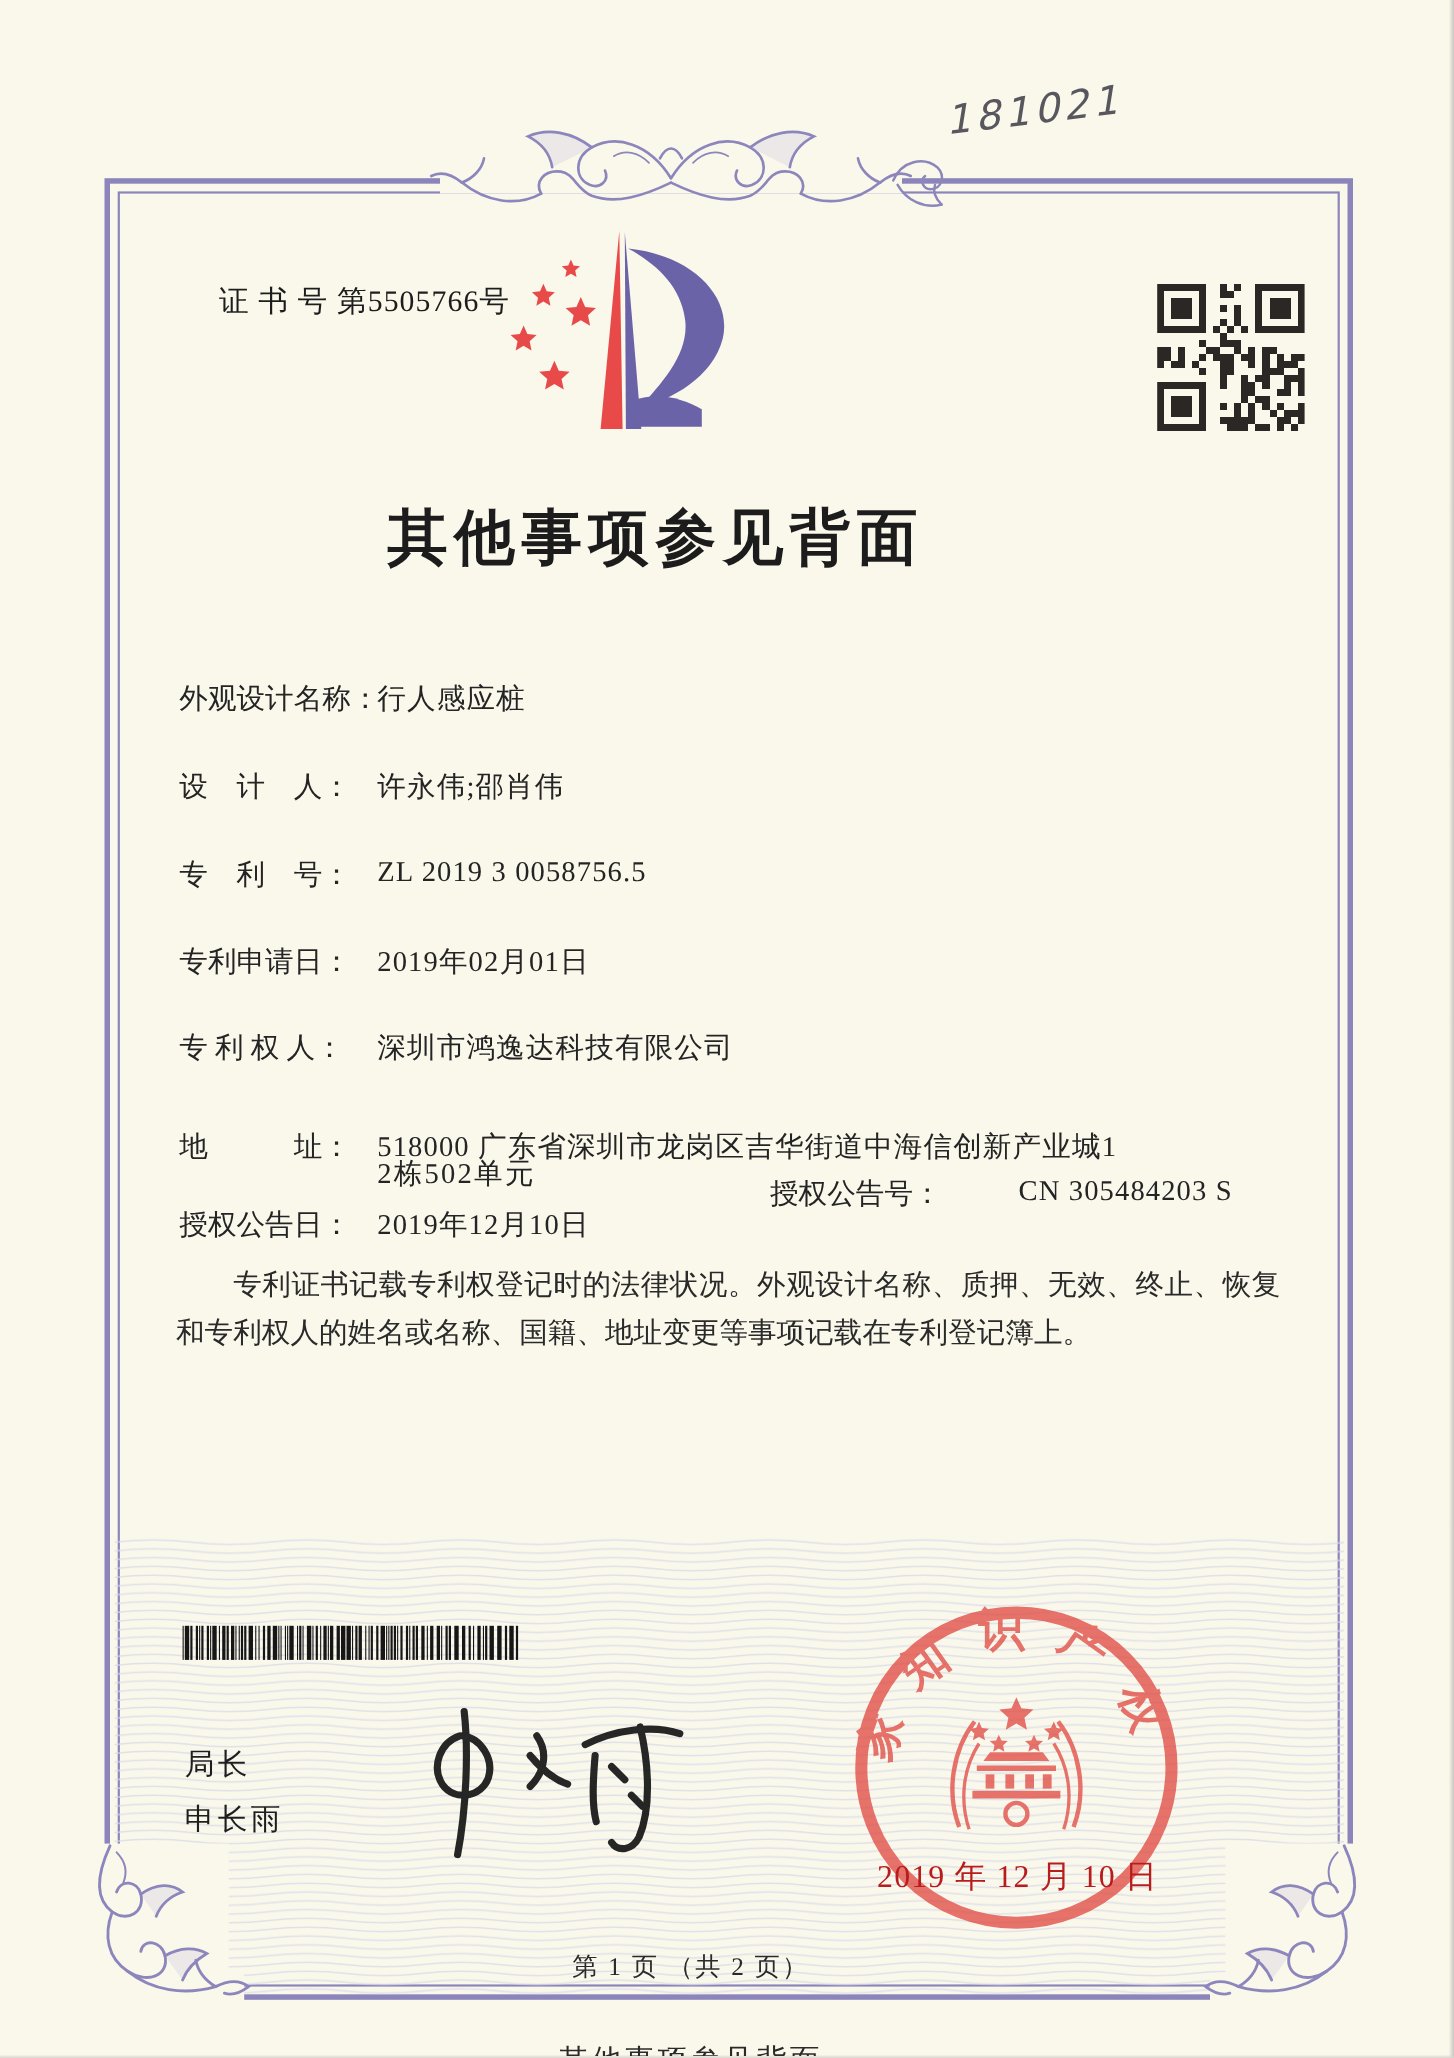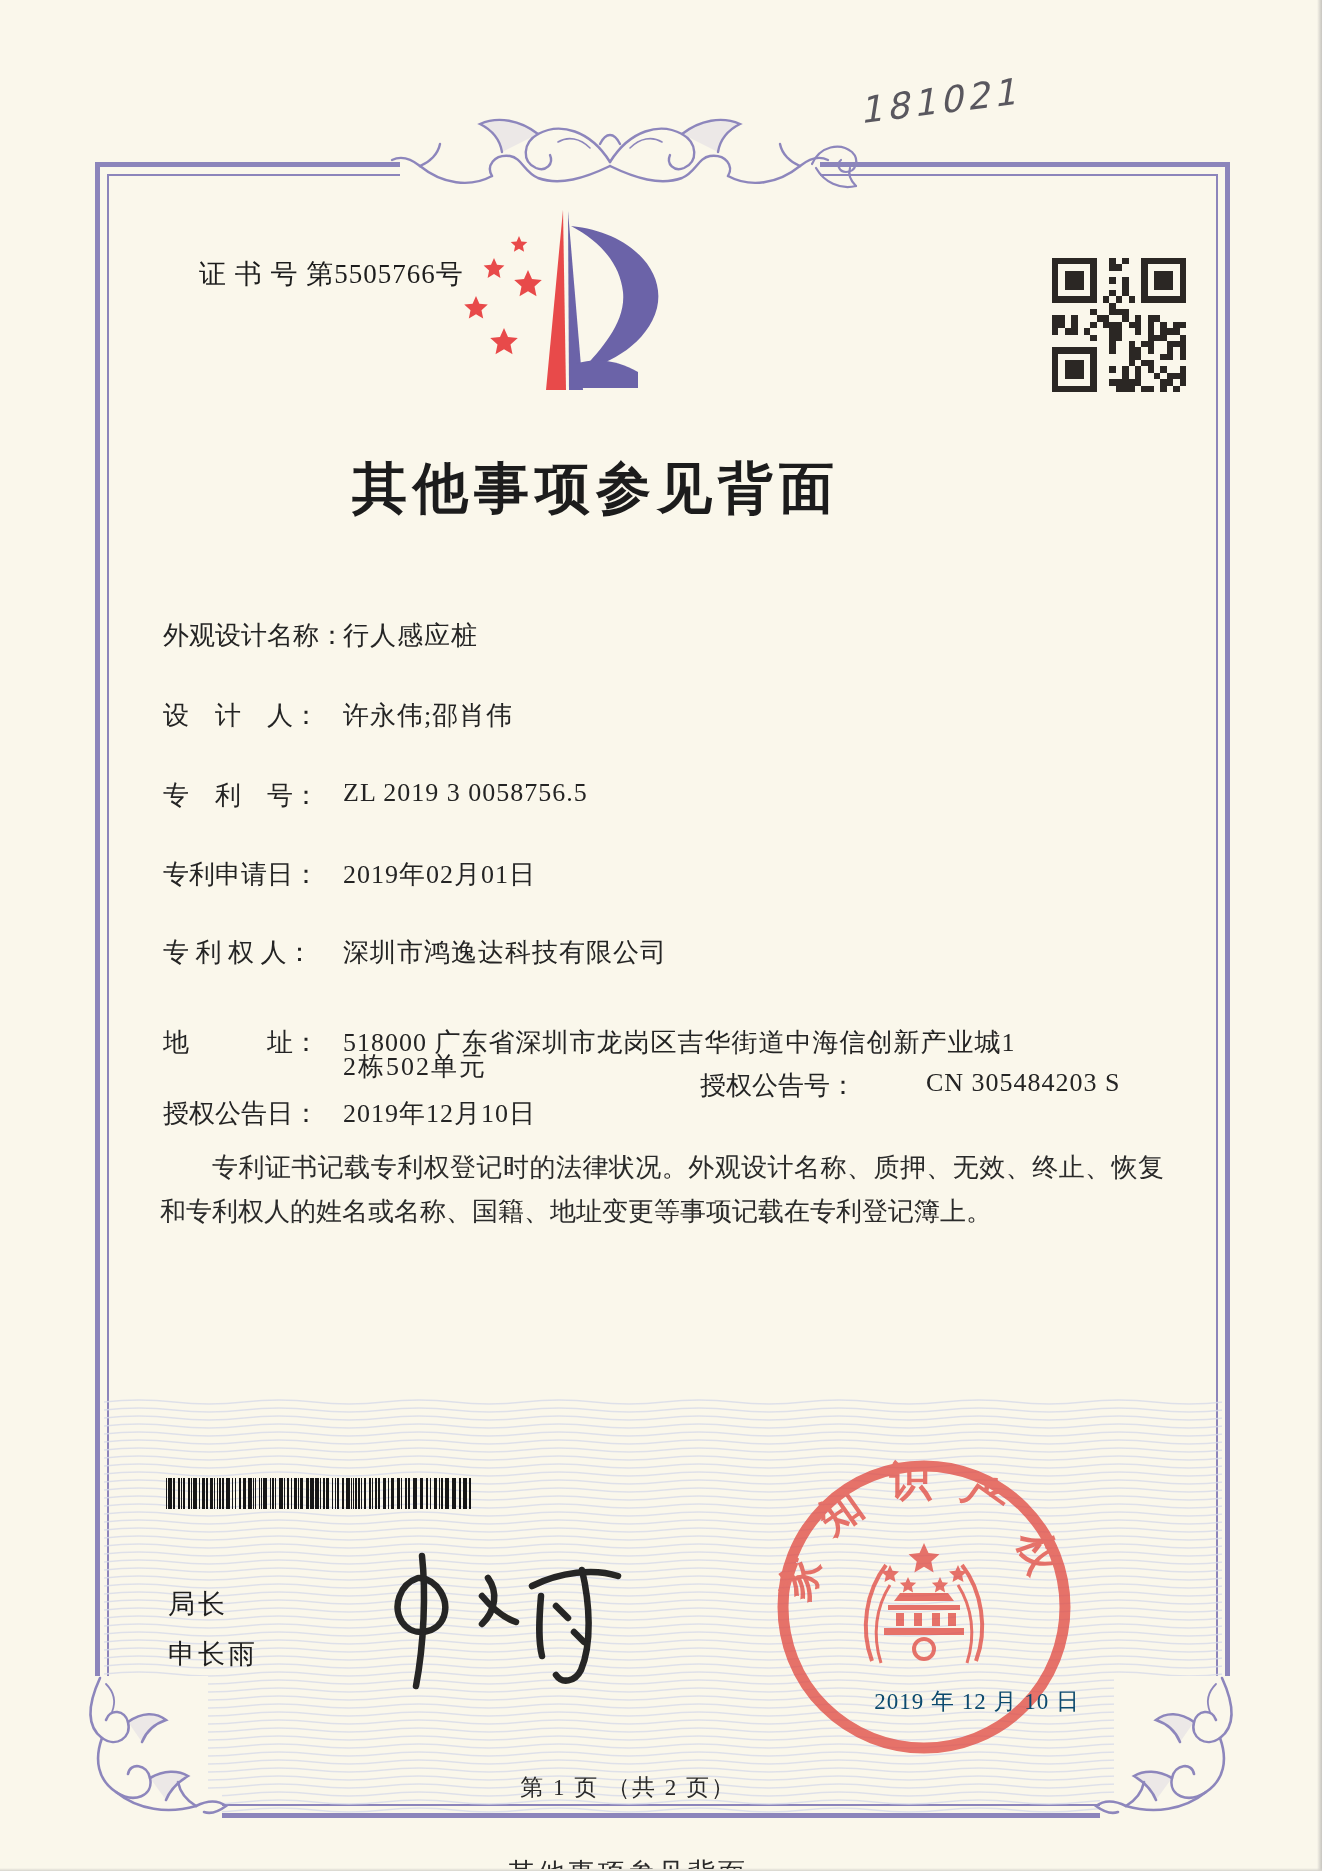--- a/index.html
+++ b/index.html
@@ -49,21 +49,21 @@
   .legal{position:absolute;left:160px;top:1146px;width:1004px;font-size:26px;line-height:44px;text-align:justify;color:#2a2a2a;}
   .legal p{margin:0;text-indent:2em;}
 
   .barcode{position:absolute;left:166px;top:1478px;width:310px;height:31px;display:flex;align-items:stretch;}
   .barcode span{background:#161616;height:100%;flex:none;}
 
   .director{position:absolute;left:168px;font-size:27px;color:#1e1e1e;letter-spacing:3px;}
   .signature{position:absolute;left:360px;top:1548px;width:270px;height:148px;}
 
   .seal{position:absolute;left:763px;top:1446px;width:322px;height:322px;opacity:.9;}
-  .seal-date{position:absolute;left:770px;top:1686px;width:310px;text-align:right;font-size:23px;color:#0c4a6e;letter-spacing:1px;z-index:5;}
+  .seal-date{position:absolute;left:770px;top:1686px;width:310px;text-align:center;font-size:29px;color:#b91c1c;letter-spacing:1px;z-index:5;}
 
   .page-indicator{position:absolute;left:436px;top:1772px;width:300px;text-align:right;font-size:23px;letter-spacing:2px;color:#2a2a2a;}
   .bottom-partial{position:absolute;left:508px;top:1855px;width:300px;height:14px;overflow:hidden;font-size:27px;letter-spacing:3px;color:#2a2a2a;}
 </style>
 </head>
 <body>
 
 <div class="page">
 
   <div class="scan-edge-right"></div>

